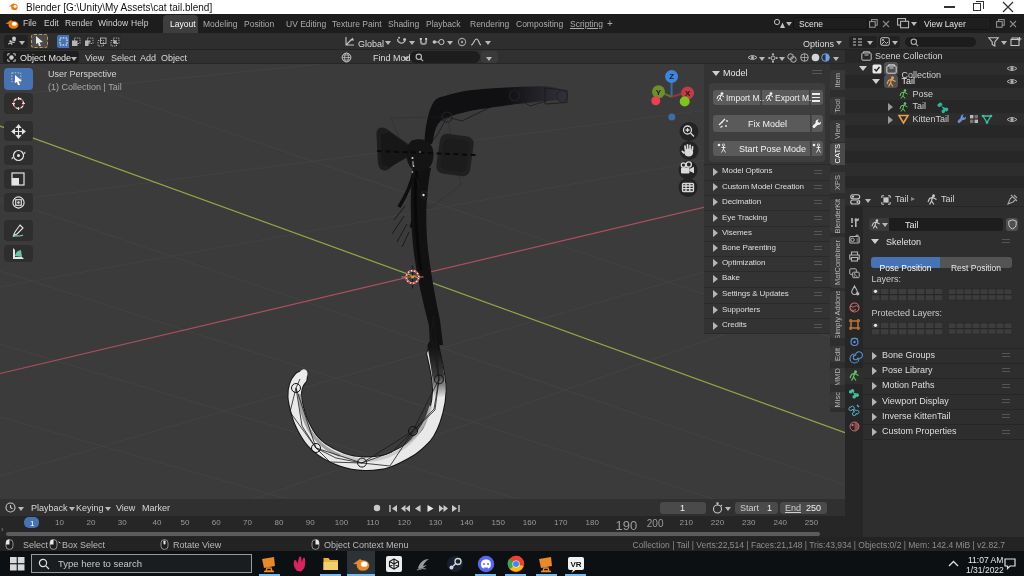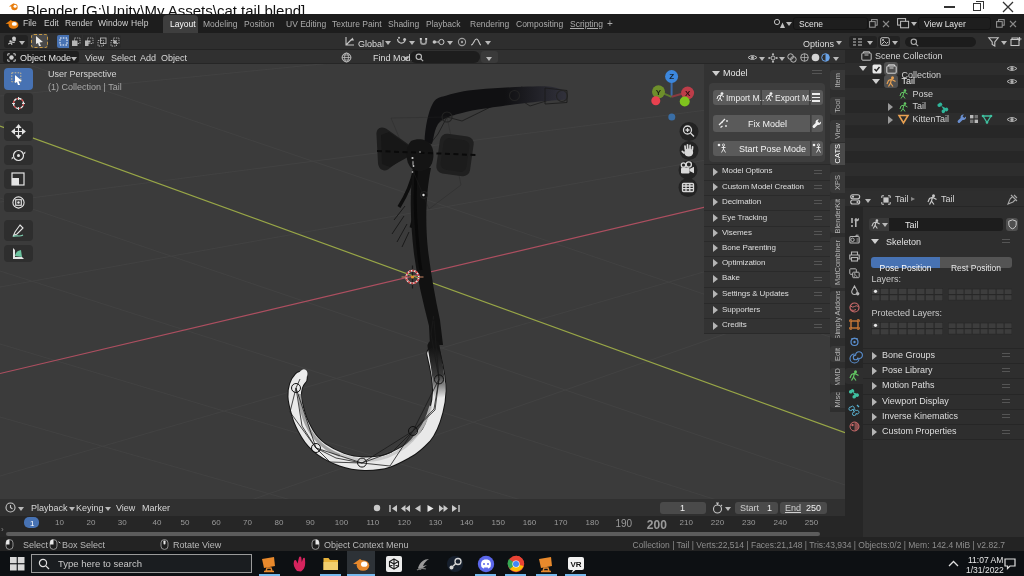--- a/index.html
+++ b/index.html
@@ -15,21 +15,21 @@
 </style></head><body>
 <div id="page">
 
 <div class="abs" style="left:0;top:0;width:1024px;height:14px;background:#ffffff;">
   <svg width="11" height="11" style="left:8px;top:1px;" viewBox="0 0 24 24">
     <path d="M2 12 L12 5 L15 7 L8 12 Z" fill="#e87d0d"></path>
     <circle cx="14" cy="13" r="7" fill="#e87d0d"></circle>
     <circle cx="15.5" cy="11.5" r="3.4" fill="#fff"></circle>
     <circle cx="14" cy="13" r="7" fill="none"></circle>
   </svg>
-  <div class="tx" style="left:26px;top:3px;color:#111;font-size:15px;">Blender [G:\Unity\My Assets\cat tail.blend]</div>
+  <div class="tx" style="left:26px;top:3px;color:#111;font-size:10px;">Blender [G:\Unity\My Assets\cat tail.blend]</div>
   <div class="abs" style="left:944px;top:6px;width:11px;height:1.5px;background:#333;"></div>
   <div class="abs" style="left:973px;top:3px;width:8px;height:8px;border:1.2px solid #333;"></div>
   <div class="abs" style="left:976px;top:1px;width:8px;height:8px;border-top:1.2px solid #333;border-right:1.2px solid #333;"></div>
   <svg width="12" height="12" style="left:1002px;top:1px;" viewBox="0 0 12 12">
         <path d="M1 1 L11 11 M11 1 L1 11" stroke="#333" stroke-width="1.3"></path>
       </svg>
 </div>
 
 <div class="abs" id="topbar" style="left:0;top:14px;width:1024px;height:19px;background:#1d1d1d;">
   <svg width="14" height="10" style="left:5px;top:5px;" viewBox="0 0 24 17">
@@ -604,22 +604,22 @@
 <div class="tx" style="left:302.2px;top:20px;width:16px;text-align:center;color:#9a9a9a;font-size:8px;">90</div>
 <div class="tx" style="left:333.5px;top:20px;width:16px;text-align:center;color:#9a9a9a;font-size:8px;">100</div>
 <div class="tx" style="left:364.9px;top:20px;width:16px;text-align:center;color:#9a9a9a;font-size:8px;">110</div>
 <div class="tx" style="left:396.2px;top:20px;width:16px;text-align:center;color:#9a9a9a;font-size:8px;">120</div>
 <div class="tx" style="left:427.5px;top:20px;width:16px;text-align:center;color:#9a9a9a;font-size:8px;">130</div>
 <div class="tx" style="left:458.8px;top:20px;width:16px;text-align:center;color:#9a9a9a;font-size:8px;">140</div>
 <div class="tx" style="left:490.2px;top:20px;width:16px;text-align:center;color:#9a9a9a;font-size:8px;">150</div>
 <div class="tx" style="left:521.5px;top:20px;width:16px;text-align:center;color:#9a9a9a;font-size:8px;">160</div>
 <div class="tx" style="left:552.8px;top:20px;width:16px;text-align:center;color:#9a9a9a;font-size:8px;">170</div>
 <div class="tx" style="left:584.2px;top:20px;width:16px;text-align:center;color:#9a9a9a;font-size:8px;">180</div>
-<div class="tx" style="left:615.5px;top:20px;width:16px;text-align:center;color:#9a9a9a;font-size:10px;">190</div>
-<div class="tx" style="left:646.8px;top:20px;width:16px;text-align:center;color:#9a9a9a;font-size:12px;font-weight:bold;">200</div>
+<div class="tx" style="left:615.5px;top:20px;width:16px;text-align:center;color:#9a9a9a;font-size:13px;">190</div>
+<div class="tx" style="left:646.8px;top:20px;width:16px;text-align:center;color:#9a9a9a;font-size:10px;">200</div>
 <div class="tx" style="left:678.2px;top:20px;width:16px;text-align:center;color:#9a9a9a;font-size:8px;">210</div>
 <div class="tx" style="left:709.5px;top:20px;width:16px;text-align:center;color:#9a9a9a;font-size:8px;">220</div>
 <div class="tx" style="left:740.8px;top:20px;width:16px;text-align:center;color:#9a9a9a;font-size:8px;">230</div>
 <div class="tx" style="left:772.2px;top:20px;width:16px;text-align:center;color:#9a9a9a;font-size:8px;">240</div>
 <div class="tx" style="left:803.5px;top:20px;width:16px;text-align:center;color:#9a9a9a;font-size:8px;">250</div>
 <div class="abs" style="left:24px;top:18px;width:15px;height:11px;background:#4772b3;border-radius:5px;"></div>
 <div class="tx" style="left:30px;top:20.5px;color:#fff;font-size:8px;">1</div>
 <div class="abs" style="left:6px;top:32.5px;width:814px;height:4.5px;background:#5c5c5c;border-radius:2px;"></div>
 <div class="tx" style="left:1px;top:27px;color:#8a8a8a;font-size:8px;">›</div>
 </div>
@@ -955,21 +955,21 @@
 <div class="tx" style="left:37px;top:190.3px;color:#dedede;">Motion Paths</div>
 <div class="grip" style="left:157px;top:192.8px;width:8px;"></div>
 <div class="grip" style="left:157px;top:195.8px;width:8px;"></div>
 <div class="abs" style="left:18px;top:202.5px;width:161px;height:1px;background:#262626;"></div>
 <div class="trr" style="left:27px;top:206.6px;"></div>
 <div class="tx" style="left:37px;top:205.6px;color:#dedede;">Viewport Display</div>
 <div class="grip" style="left:157px;top:208.1px;width:8px;"></div>
 <div class="grip" style="left:157px;top:211.1px;width:8px;"></div>
 <div class="abs" style="left:18px;top:217.8px;width:161px;height:1px;background:#262626;"></div>
 <div class="trr" style="left:27px;top:221.9px;"></div>
-<div class="tx" style="left:37px;top:220.9px;color:#dedede;">Inverse Kinematics</div>
+<div class="tx" style="left:37px;top:220.9px;color:#dedede;">Inverse KittenTail</div>
 <div class="grip" style="left:157px;top:223.4px;width:8px;"></div>
 <div class="grip" style="left:157px;top:226.4px;width:8px;"></div>
 <div class="abs" style="left:18px;top:233.2px;width:161px;height:1px;background:#262626;"></div>
 <div class="trr" style="left:27px;top:237.3px;"></div>
 <div class="tx" style="left:37px;top:236.3px;color:#dedede;">Custom Properties</div>
 <div class="grip" style="left:157px;top:238.8px;width:8px;"></div>
 <div class="grip" style="left:157px;top:241.8px;width:8px;"></div>
 <div class="abs" style="left:18px;top:248.4px;width:161px;height:1px;background:#262626;"></div>
 </div>
 

